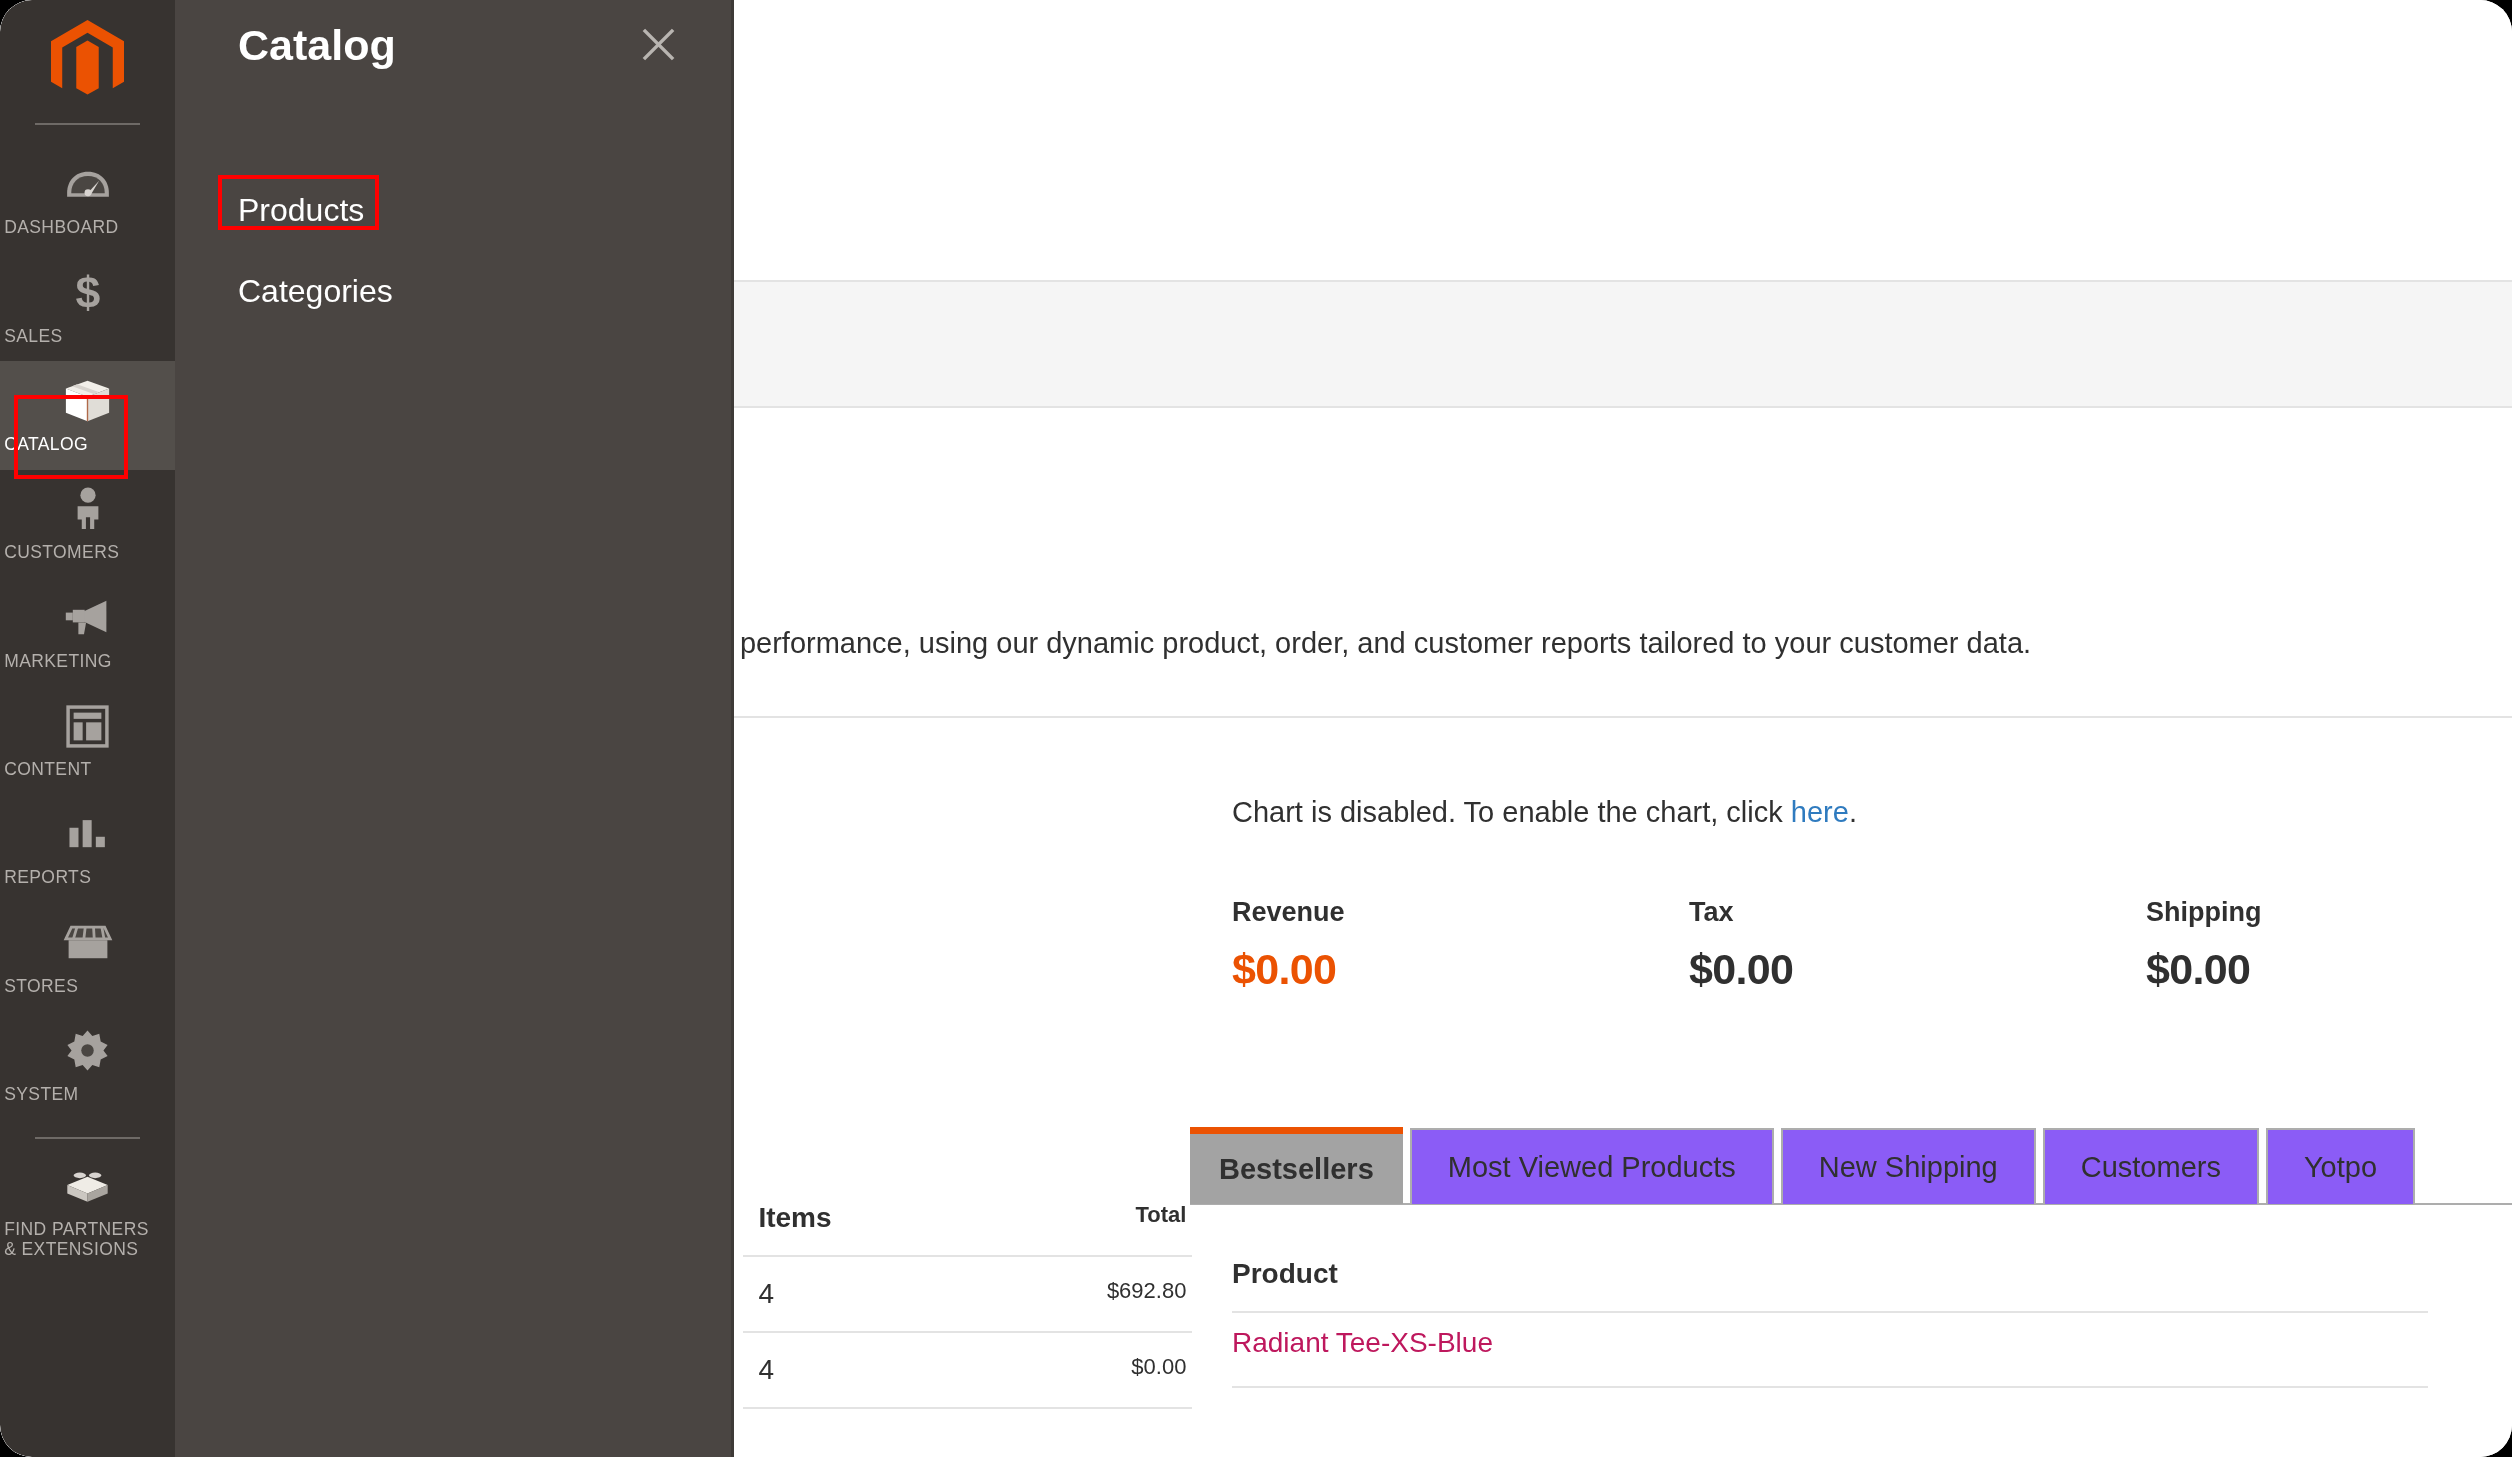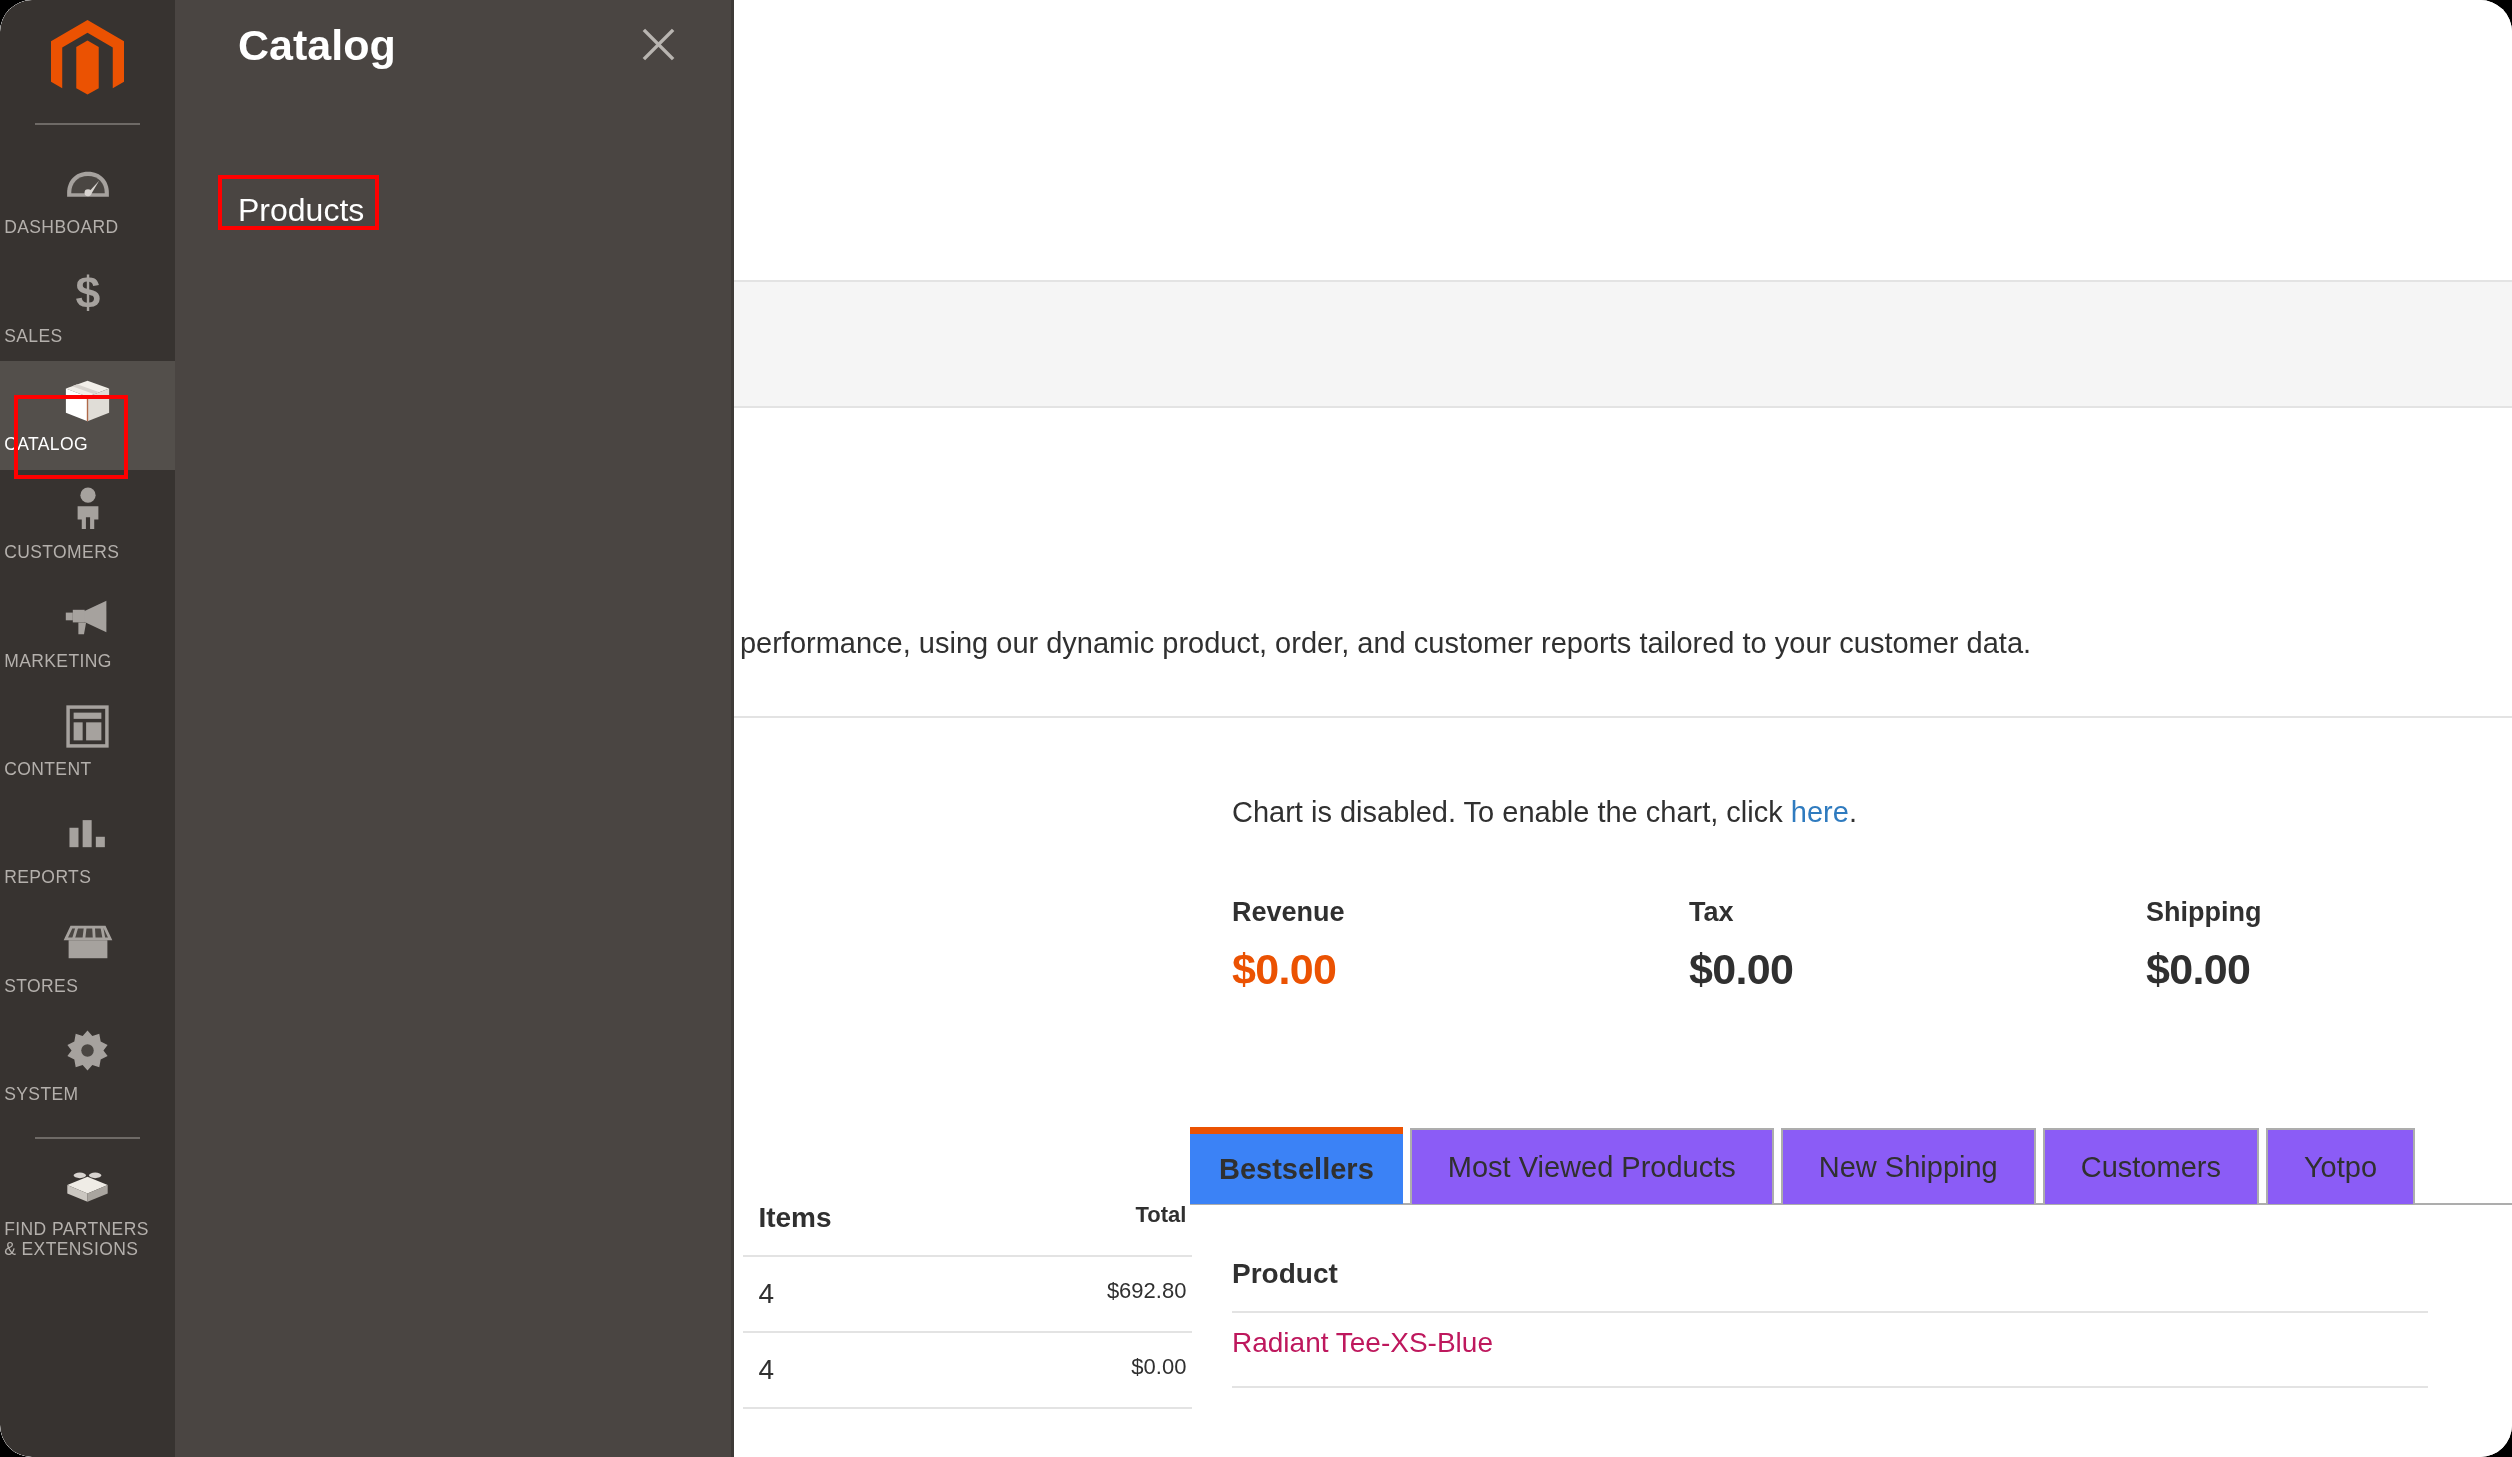--- a/index.html
+++ b/index.html
@@ -94,21 +94,21 @@
     align-items:center;
     justify-content:center;
     padding:0 36px;
     font-size:29px;
     color:#303030;
     margin-left:7px;
     white-space:nowrap;
   }
   .tab:first-child { margin-left:0; }
   .tab.active {
-    background:#3b82f6;
+    background:#a3a3a3;
     border:none;
     border-top:7.7px solid #eb5202;
     color:#303030;
     font-weight:bold;
     padding:0 29px;
     height:77px;
   }
   .tabs-underline {
     position:absolute;
     top:1203px; left:1190px; right:0;
@@ -318,20 +318,21 @@
 
     <div class="panel-close">
       <svg width="39" height="39" viewBox="0 0 56 56">
         <line x1="7" y1="7" x2="49" y2="49" stroke="#b9b5b1" stroke-width="5"></line>
         <line x1="49" y1="7" x2="7" y2="49" stroke="#b9b5b1" stroke-width="5"></line>
       </svg>
     </div>
 
     <div class="panel-menu">
       <div class="panel-item">Products</div>
+      <div class="panel-item">Categories</div>
     </div>
 
     <div class="hl-box" style="left:43px; top:175px; width:161px; height:55px;"></div>
 
     <div class="panel-edge"></div>
   </div>
 
   <div id="sidebar">
 
     <div class="logo-wrap">

